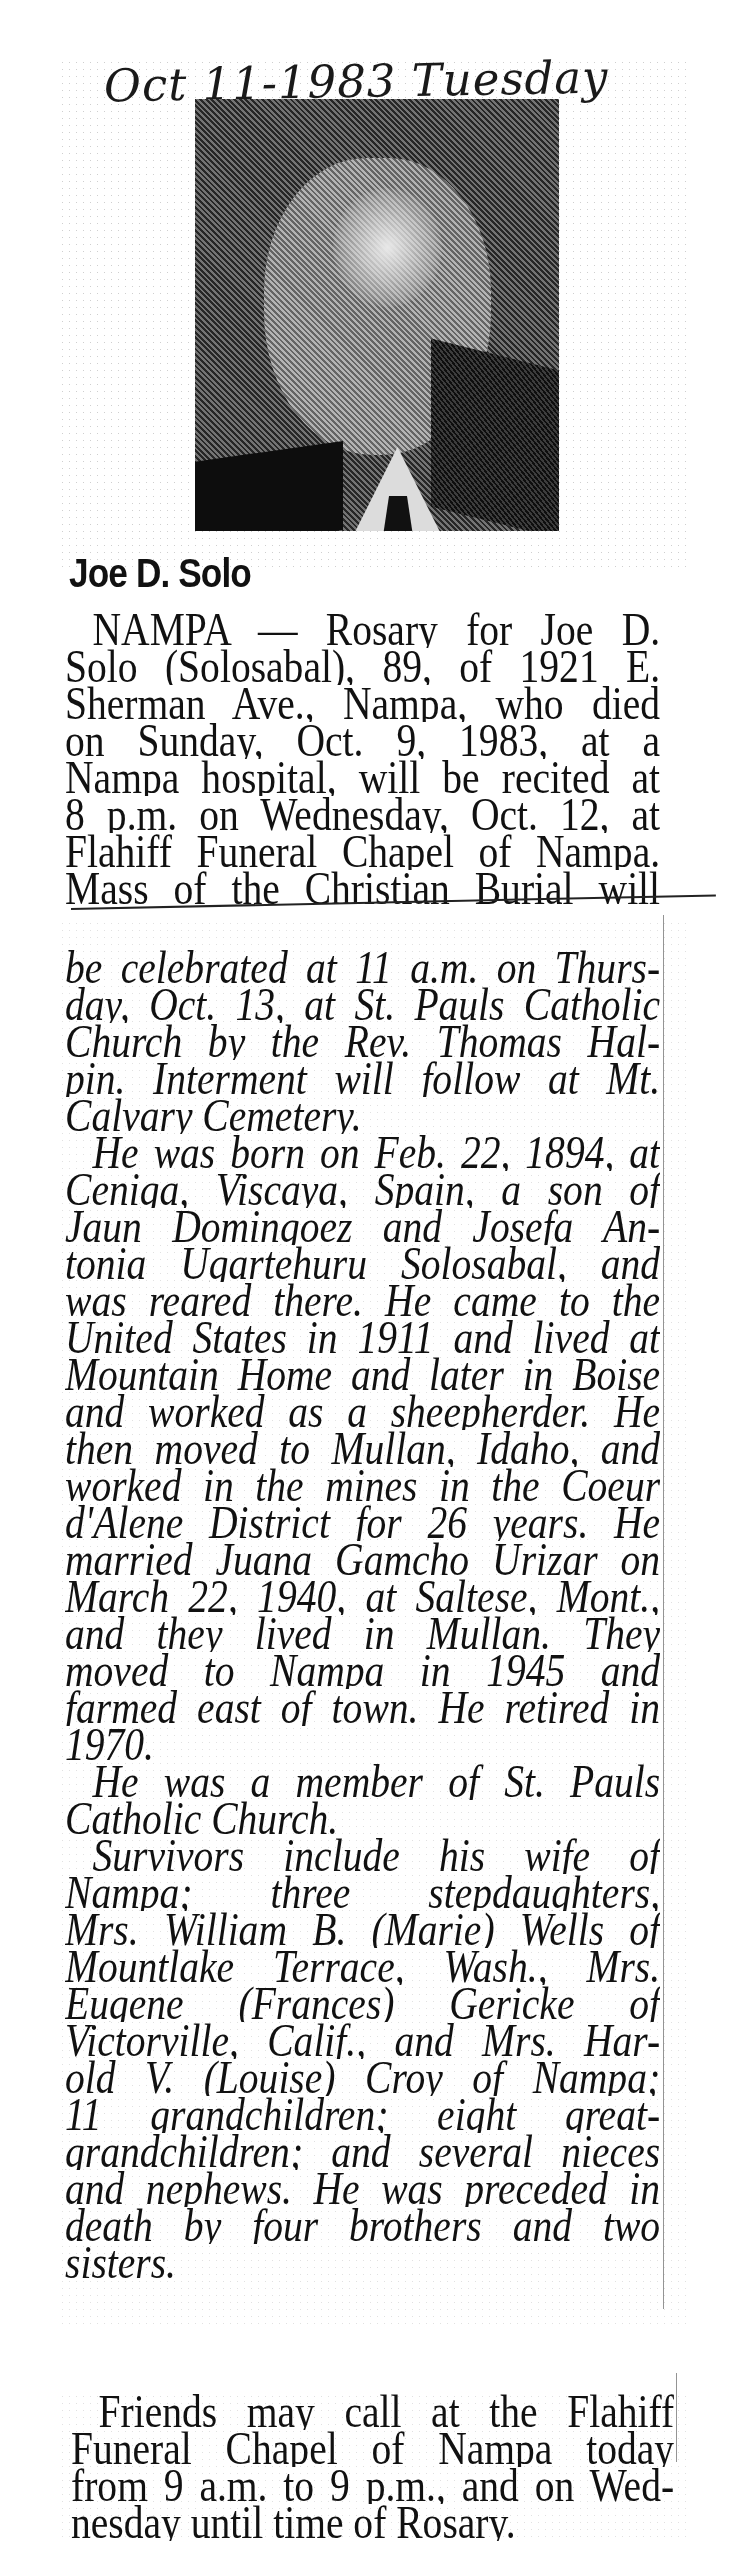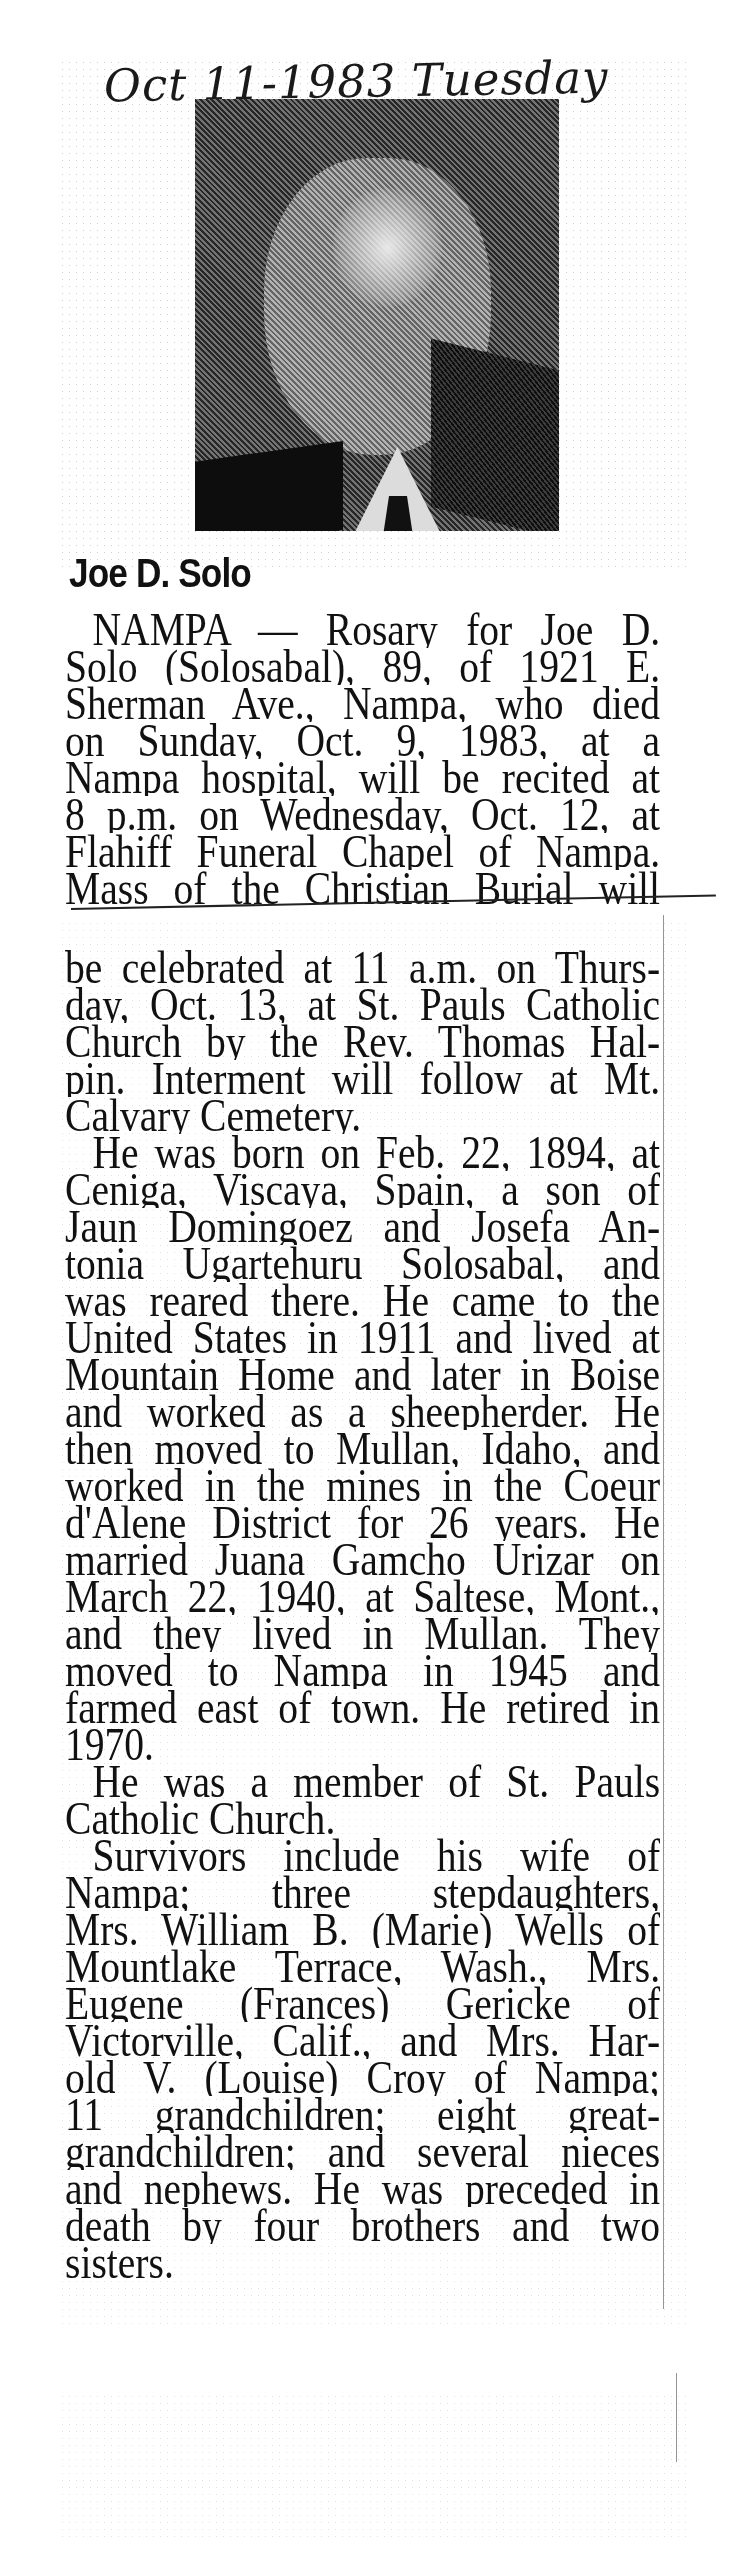--- a/index.html
+++ b/index.html
@@ -136,21 +136,21 @@
       width: 116.3%;
     }
     .line.last {
       text-align-last: left;
     }
     .line.indent {
       padding-left: 32px;
       box-sizing: border-box;
     }
     .seg1 { top: 611px; }
-    .seg2 { top: 949px; }
+    .seg2 { top: 949px; font-style: italic; }
     .seg3 { top: 2393px; left: 71px; width: 603px; }
     .cut-line {
       position: absolute;
       left: 71px;
       top: 908px;
       width: 645px;
       height: 2px;
       background: #222;
       transform: rotate(-1.2deg);
       transform-origin: left center;
@@ -232,17 +232,23 @@
     <span class="line">old V. (Louise) Croy of Nampa;</span>
     <span class="line">11 grandchildren; eight great-</span>
     <span class="line">grandchildren; and several nieces</span>
     <span class="line">and nephews. He was preceded in</span>
     <span class="line">death by four brothers and two</span>
     <span class="line last">sisters.</span>
   </div>
 
   <div class="edge-right" style="left:663px;top:915px;height:1394px;"></div>
 
+  <div class="column seg3">
+    <span class="line indent">Friends may call at the Flahiff</span>
+    <span class="line">Funeral Chapel of Nampa today</span>
+    <span class="line">from 9 a.m. to 9 p.m., and on Wed-</span>
+    <span class="line last">nesday until time of Rosary.</span>
+  </div>
 
   <div class="edge-right" style="left:676px;top:2373px;height:89px;"></div>
 
 </div>
 
 
 </body></html>

